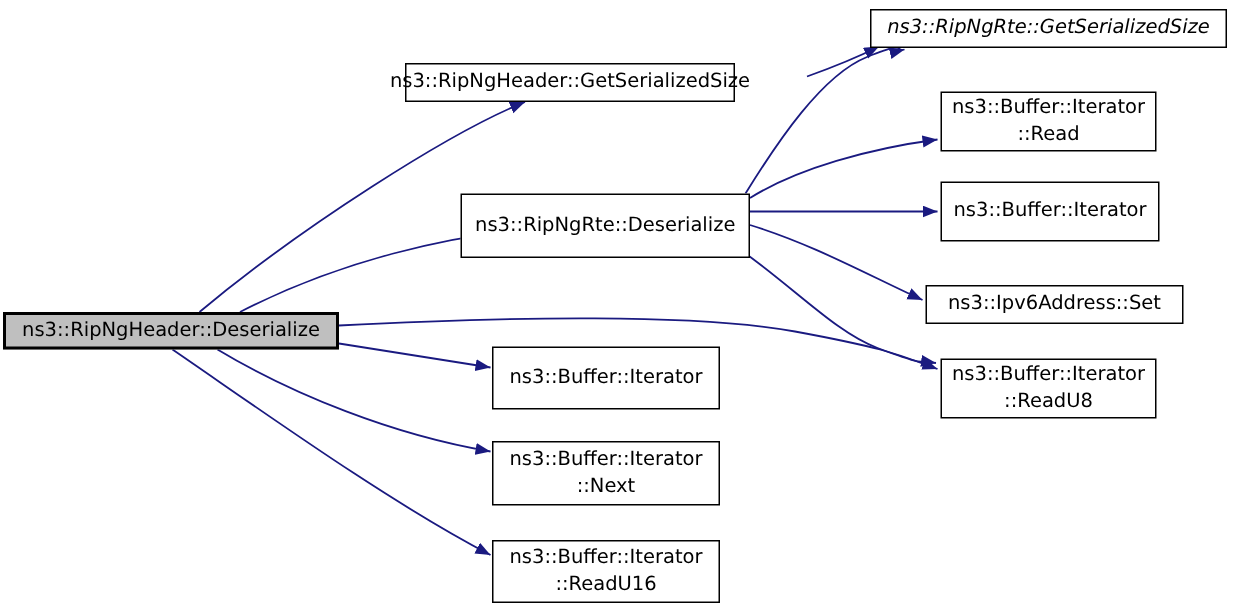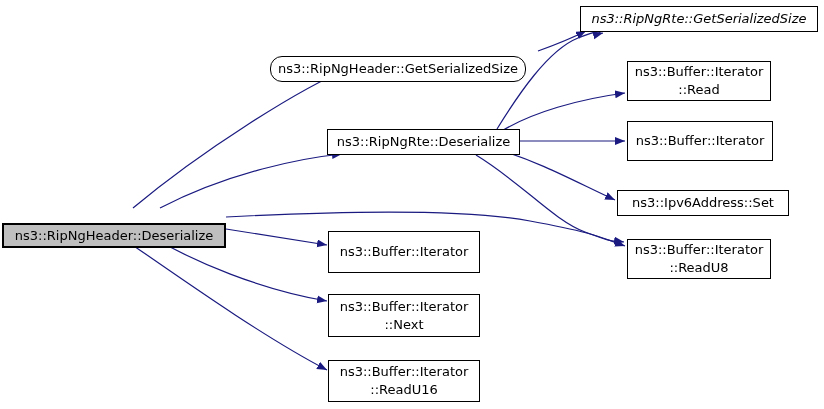--- a/index.html
+++ b/index.html
@@ -46,21 +46,20 @@
     align-items: center;
     justify-content: center;
     text-align: center;
     white-space: nowrap;
     cursor: pointer;
   }
   .node.main {
     background: var(--highlight-fill);
     border-width: 2px;
     cursor: default;
-    margin-top: 15px;
   }
   .node span { display: block; }
 </style>
 </head>
 <body>
 
 <div class="canvas">
 
   <svg class="edge-layer" width="824" height="409" viewBox="0 0 824 409" xmlns="http://www.w3.org/2000/svg">
     <defs>
@@ -79,25 +78,25 @@
     <path class="edge" d="M500,132 C532,112 580,99 625,93" marker-end="url(#arrow)"></path>
     <path class="edge" d="M500,141 C540,141 580,141 625,141" marker-end="url(#arrow)"></path>
     <path class="edge" d="M500,150 C542,163 576,182 615,200" marker-end="url(#arrow)"></path>
     <path class="edge" d="M476,155 C522,183 553,220 585,232 S610,240 624,242" marker-end="url(#arrow)"></path>
   </svg>
 
   <div class="node main" style="left:2px; top:208px; width:224px; height:25px;">
     <span>ns3::RipNgHeader::Deserialize</span>
   </div>
 
-  <div class="node" style="left:270px; top:56px; width:256px; height:26px;border-radius:12px;">
+  <div class="node" style="left:270px; top:42px; width:220px; height:26px;">
     <span>ns3::RipNgHeader::GetSerializedSize</span>
   </div>
 
-  <div class="node" style="left:307px; top:129px; width:193px; height:26px;margin-left:20px;">
+  <div class="node" style="left:307px; top:129px; width:193px; height:43px;">
     <span>ns3::RipNgRte::Deserialize</span>
   </div>
 
   <div class="node" style="left:580px; top:6px; width:238px; height:26px;font-style:italic;">
     <span>ns3::RipNgRte::GetSerializedSize</span>
   </div>
 
   <div class="node" style="left:627px; top:61px; width:144px; height:40px;">
     <span>ns3::Buffer::Iterator</span>
     <span>::Read</span>

